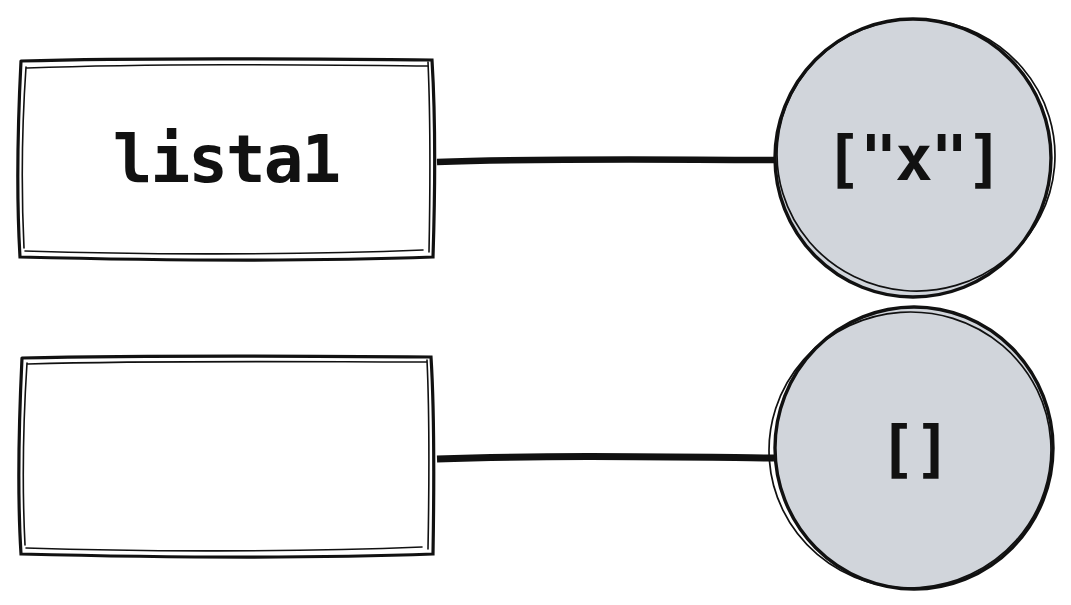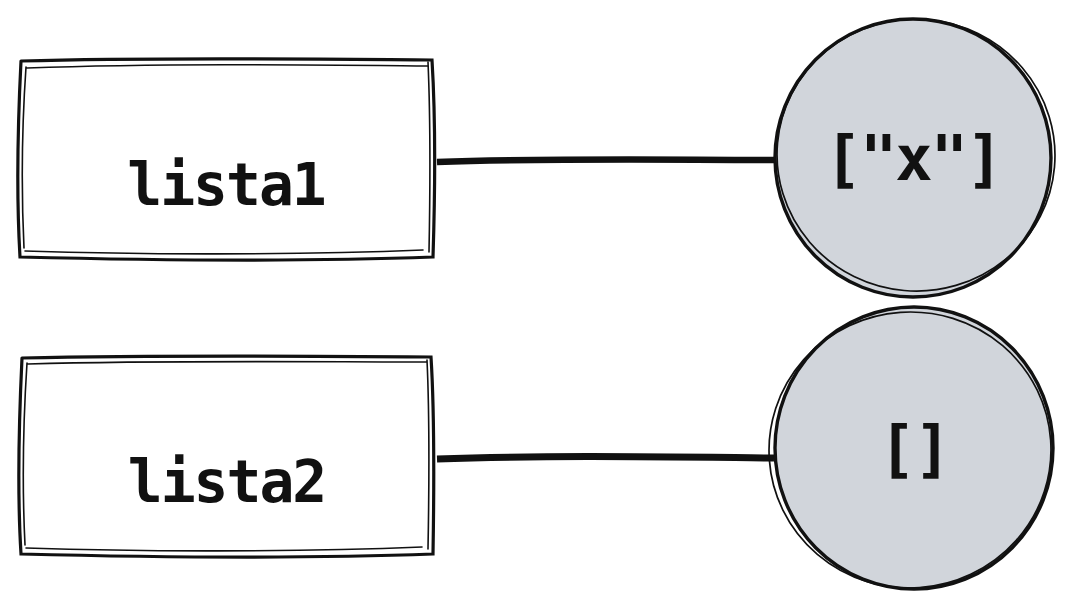--- a/index.html
+++ b/index.html
@@ -26,23 +26,22 @@
     position: absolute;
     display: flex;
     align-items: center;
     justify-content: center;
     font-weight: bold;
     color: #111111;
     white-space: nowrap;
     user-select: none;
   }
   .box-label {
-    font-size: 58px;
+    font-size: 66px;
     letter-spacing: -2px;
-    margin-top: 26px;
   }
   .circle-value {
     font-size: 62px;
     letter-spacing: -2px;
   }
   #label-lista1 { left: 17px;  top: 59px;  width: 418px; height: 200px; }
   #label-lista2 { left: 19px;  top: 357px; width: 415px; height: 198px; }
   #value-lista1 { left: 773px; top: 18px;  width: 280px; height: 280px; }
   #value-lista2 { left: 774px; top: 307px; width: 280px; height: 282px; }
 </style>
@@ -75,17 +74,16 @@
     <g>
       <ellipse cx="914" cy="448" rx="139" ry="141" stroke-width="3.4" fill="#d1d5db" stroke="#111111"></ellipse>
       <ellipse cx="910" cy="450" rx="141" ry="138" transform="rotate(-4 910 450)" fill="none" stroke-width="1.7" stroke="#111111"></ellipse>
     </g>
   </svg>
 
   <div id="label-lista1" class="node-text box-label" style="color: rgb(17, 17, 17);">lista1</div>
 
   <div id="value-lista1" class="node-text circle-value" style="color: rgb(17, 17, 17);">["x"]</div>
 
-  <div id="label-lista2" class="node-text box-label" style="color: rgb(17, 17, 17);">lista2</div>
 
   <div id="value-lista2" class="node-text circle-value" style="color: rgb(17, 17, 17);">[]</div>
 
 </div>
 
 </body></html>

